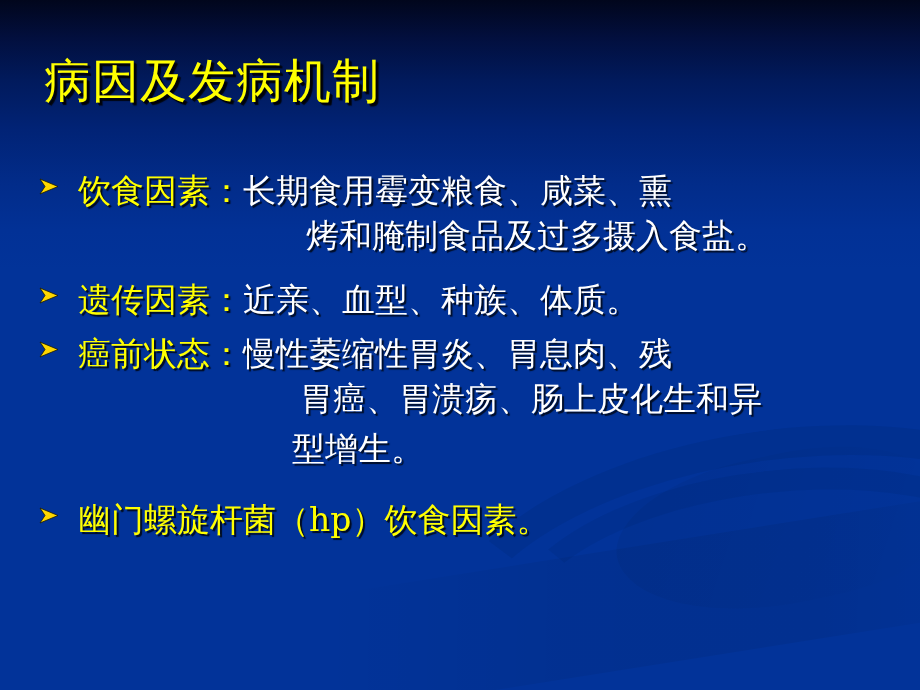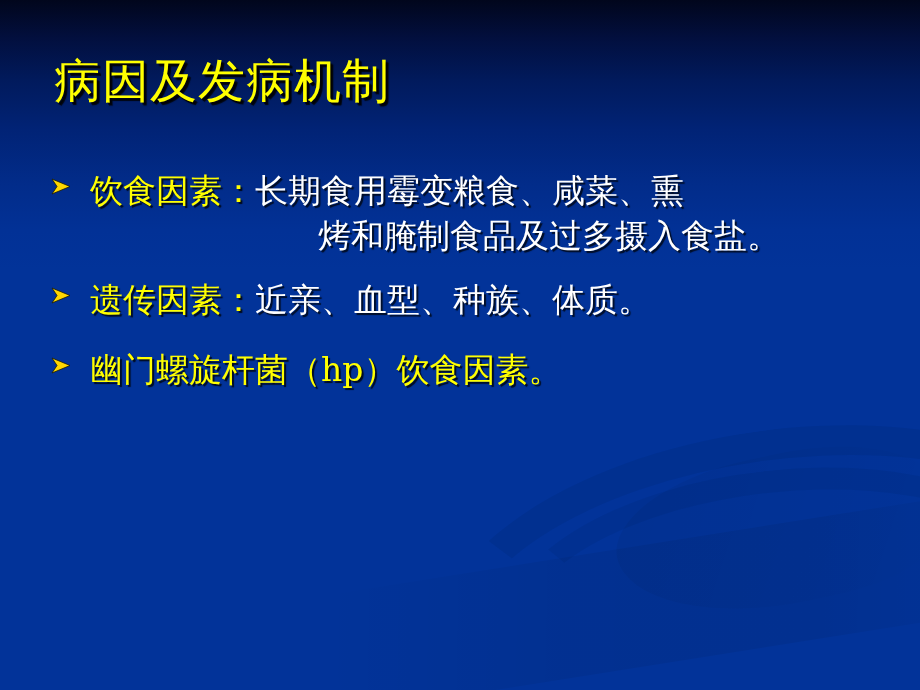--- a/index.html
+++ b/index.html
@@ -51,31 +51,31 @@
   .swoosh-d{
     position:absolute;left:615px;top:455px;width:330px;height:150px;
     background:linear-gradient(120deg,rgba(0,0,0,0.05) 0%,rgba(0,0,0,0.02) 60%,rgba(0,0,0,0) 100%);
     border-radius:50% 50% 40% 60%;
     transform:rotate(-12deg);
     pointer-events:none;
   }
 
   
   #title{
-    position:absolute;left:54px;top:52px;
+    position:absolute;left:44px;top:52px;
     font-size:47px;line-height:58px;
     color:#ffff00;
     letter-spacing:1px;
     white-space:nowrap;
     text-shadow:3px 3px 1px rgba(0,0,0,0.85), 2px 2px 0 rgba(0,0,0,0.6);
   }
 
   
   #body{
-    position:absolute;left:48px;top:168px;width:860px;
+    position:absolute;left:36px;top:168px;width:860px;
   }
   .bullet{
     position:relative;
     margin-bottom:4px;
   }
   .marker{
     position:absolute;left:0px;top:6px;
     width:26px;height:26px;
     line-height:26px;
     color:#ffd700;
@@ -152,20 +152,32 @@
           <path d="M4 5 L22 12.5 L4 20 L9 12.5 Z" fill="#ffd700" stroke="#1a1a00" stroke-width="0.8"></path>
         </svg>
       </span>
       <div class="btext">
         <span class="label">遗传因素：</span><span class="val">近亲、血型、种族、体质。</span>
       </div>
     </div>
 
     <div class="sp-2"></div>
 
+    <div class="bullet">
+      <span class="marker">
+        <svg width="26" height="26" viewBox="0 0 26 26" aria-hidden="true">
+          <path d="M4 5 L22 12.5 L4 20 L9 12.5 Z" fill="#ffd700" stroke="#1a1a00" stroke-width="0.8"></path>
+        </svg>
+      </span>
+      <div class="btext">
+        <span class="label">癌前状态：</span><span class="val">慢性萎缩性胃炎、胃息肉、残</span>
+      </div>
+      <div class="cont indent-2">胃癌、胃溃疡、肠上皮化生和异</div>
+      <div class="cont indent-3">型增生。</div>
+    </div>
 
     <div class="sp-3"></div>
 
     <div class="bullet">
       <span class="marker">
         <svg width="26" height="26" viewBox="0 0 26 26" aria-hidden="true">
           <path d="M4 5 L22 12.5 L4 20 L9 12.5 Z" fill="#ffd700" stroke="#1a1a00" stroke-width="0.8"></path>
         </svg>
       </span>
       <div class="btext">

